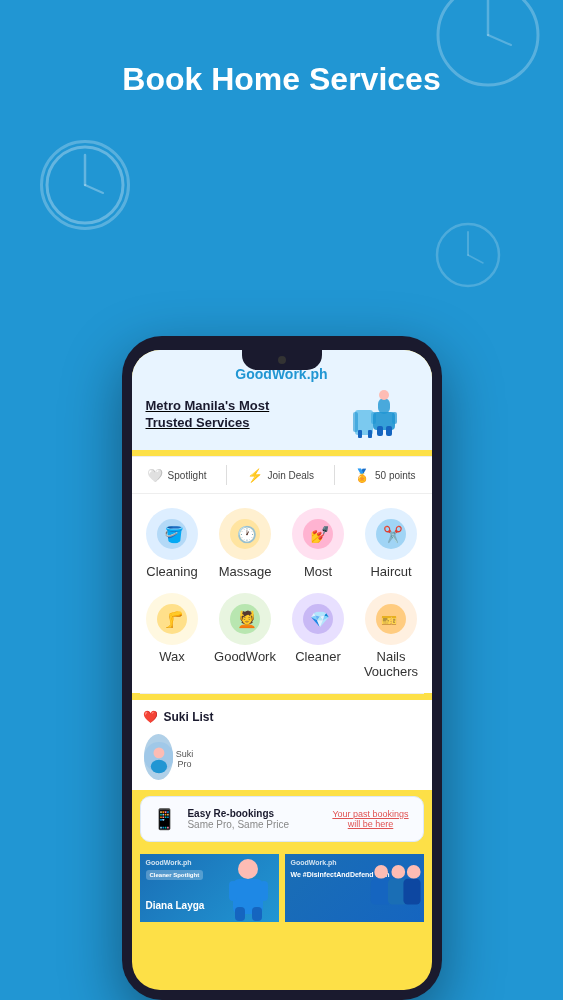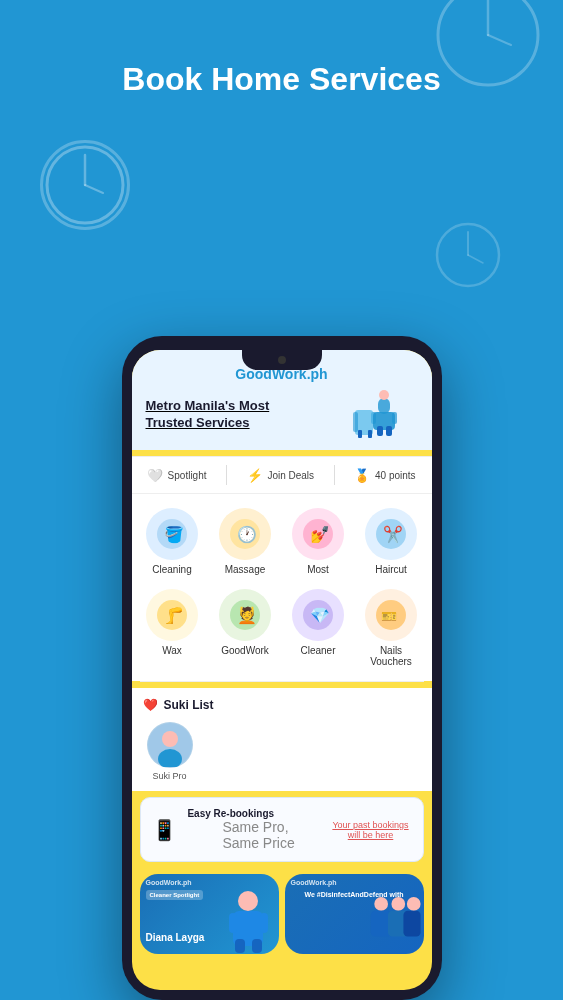--- a/index.html
+++ b/index.html
@@ -172,21 +172,21 @@
       border-radius: 50%;
       background: #e8f4ff;
       display: flex;
       align-items: center;
       justify-content: center;
       font-size: 24px;
       overflow: hidden;
     }
 
     .service-label {
-      font-size: 10px;
+      font-size: 13px;
       color: #333;
       text-align: center;
     }
 
     
     .suki-section {
       background: white;
       padding: 10px 12px;
       margin-top: 6px;
     }
@@ -237,48 +237,46 @@
       color: #888;
     }
 
     .rebooking-text h4 {
       font-size: 10px;
       font-weight: 700;
       color: #1a1a2e;
     }
 
     .rebooking-text p {
-      font-size: 14px;
+      font-size: 10px;
       color: #888;
-      margin-left: 35px;
     }
 
     .rebooking-cta {
       margin-left: auto;
       font-size: 9px;
       color: #e05252;
       text-align: center;
       max-width: 80px;
       text-decoration: underline;
     }
 
     
     .bottom-cards {
       display: flex;
       gap: 6px;
       padding: 6px 8px;
     }
 
     .bottom-card {
       flex: 1;
-      border-radius: 18px;
-      height: 80px;
+      border-radius: 0;
+      height: 68px;
       overflow: hidden;
       position: relative;
-      text-align: center;
     }
 
     .bottom-card-left {
       background: linear-gradient(135deg, #1a6eb5, #2196D3);
     }
 
     .bottom-card-right {
       background: linear-gradient(135deg, #1a6eb5, #1565C0);
     }
 
@@ -388,21 +386,21 @@
           <span>Spotlight</span>
         </div>
         <div style="width:1px;height:20px;background:#ddd;"></div>
         <div class="quick-action-item">
           <span class="quick-action-icon">⚡</span>
           <span>Join Deals</span>
         </div>
         <div style="width:1px;height:20px;background:#ddd;"></div>
         <div class="quick-action-item">
           <span class="quick-action-icon">🏅</span>
-          <span>40 points</span>
+          <span>50 points</span>
         </div>
       </div>
 
       <div class="services-section">
         <div class="services-grid">
 
           <div class="service-item">
             <div class="service-icon-circle" style="background:#ddeeff;">
               <svg width="32" height="32" viewBox="0 0 32 32">
                   <circle cx="16" cy="16" r="15" fill="#b3d9f7"></circle>
@@ -481,21 +479,21 @@
         </div>
       </div>
 
       <div class="divider"></div>
 
       <div class="suki-section">
         <div class="suki-header">
           <span style="color:#e05252;">❤️</span>
           <span>Suki List</span>
         </div>
-        <div style="display:flex;flex-direction:column;align-items:center;width:52px;">
+        <div style="display:flex;align-items:center;width:52px;">
           <div class="suki-avatar">
             <svg width="44" height="44" viewBox="0 0 44 44">
               <circle cx="22" cy="22" r="22" fill="#a0c8e8"></circle>
               <circle cx="22" cy="16" r="8" fill="#fdbcb4"></circle>
               <ellipse cx="22" cy="36" rx="12" ry="10" fill="#2196D3"></ellipse>
             </svg>
           </div>
           <div class="suki-avatar-label">Suki Pro</div>
         </div>
       </div>

